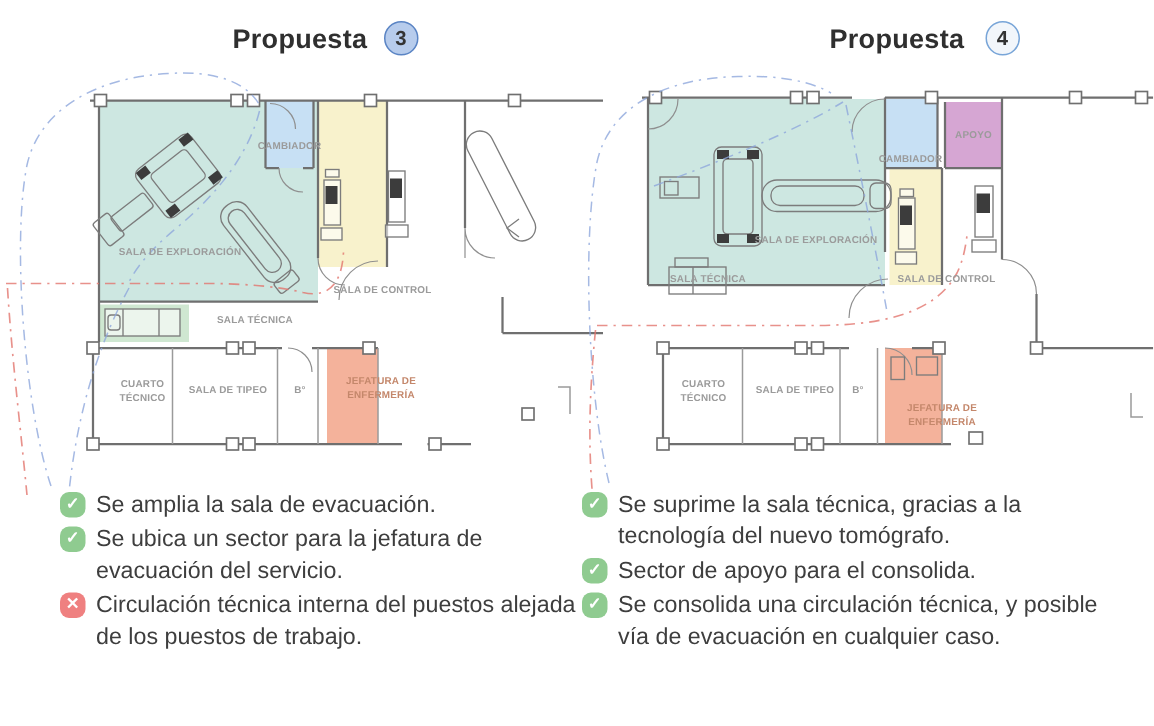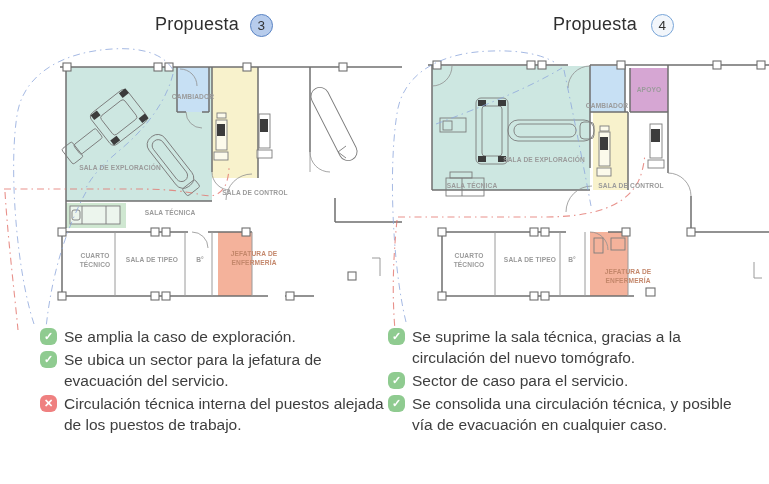--- a/index.html
+++ b/index.html
@@ -1,20 +1,20 @@
 <!DOCTYPE html>
 <html><head>
 <meta charset="utf-8">
 <style>
   html,body{margin:0;padding:0;background:#ffffff;}
   body{font-family:"Liberation Sans", sans-serif;}
   #stage{position:relative;width:769px;height:484px;background:#fff;overflow:hidden;}
 
-  .title{position:absolute;top:14px;display:flex;align-items:flex-start;gap:11px;
-         font-size:18px;color:#2f2f2f;letter-spacing:.2px;}
+  .title{position:absolute;top:14px;display:flex;align-items:flex-end;gap:11px;
+         font-size:18px;color:#2f2f2f;letter-spacing:.2px;font-weight:bold;}
   .num{width:23px;height:23px;border-radius:50%;display:flex;align-items:center;
        justify-content:center;font-size:13.5px;color:#333;box-sizing:border-box;}
   .num3{background:#b7ccec;border:1.5px solid #5a84c4;}
   .num4{background:#f2f6fb;border:1.5px solid #78a5d8;}
 
   .plan{position:absolute;top:40px;}
 
   .list{position:absolute;top:326px;display:flex;flex-direction:column;gap:2px;}
   .list-item{display:flex;gap:7px;font-size:15.5px;line-height:21px;color:#3e3e3e;}
   .bullet-ic{flex:0 0 17px;width:17px;height:17px;border-radius:6px;margin-top:2px;
@@ -253,40 +253,40 @@
     <text x="85" y="227" text-anchor="middle">TÉCNICO</text>
     <text x="146" y="222" text-anchor="middle">SALA DE TIPEO</text>
     <text x="188" y="222" text-anchor="middle">B°</text>
     <text class="orange" x="244" y="234" text-anchor="middle">JEFATURA DE</text>
     <text class="orange" x="244" y="243" text-anchor="middle">ENFERMERÍA</text>
   </svg>
 
   <div class="list" style="left:40px;width:346px;">
     <div class="list-item">
       <span class="bullet-ic ic-check">✓</span>
-      <span>Se amplia la caso de exploración.</span>
+      <span>Se amplia la sala de evacuación.</span>
     </div>
     <div class="list-item">
       <span class="bullet-ic ic-check">✓</span>
       <span>Se ubica un sector para la jefatura de evacuación del servicio.</span>
     </div>
     <div class="list-item">
       <span class="bullet-ic ic-cross">✕</span>
       <span>Circulación técnica interna del puestos alejada de los puestos de trabajo.</span>
     </div>
   </div>
 
   <div class="list" style="left:388px;width:362px;">
     <div class="list-item">
       <span class="bullet-ic ic-check">✓</span>
-      <span>Se suprime la sala técnica, gracias a la circulación del nuevo tomógrafo.</span>
-    </div>
-    <div class="list-item">
-      <span class="bullet-ic ic-check">✓</span>
-      <span>Sector de caso para el servicio.</span>
+      <span>Se suprime la sala técnica, gracias a la tecnología del nuevo tomógrafo.</span>
+    </div>
+    <div class="list-item">
+      <span class="bullet-ic ic-check">✓</span>
+      <span>Sector de apoyo para el consolida.</span>
     </div>
     <div class="list-item">
       <span class="bullet-ic ic-check">✓</span>
       <span>Se consolida una circulación técnica, y posible vía de evacuación en cualquier caso.</span>
     </div>
   </div>
 
 </div>
 
 </body></html>

